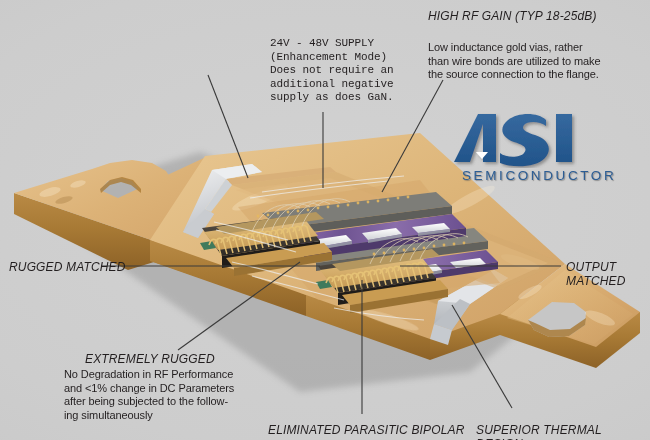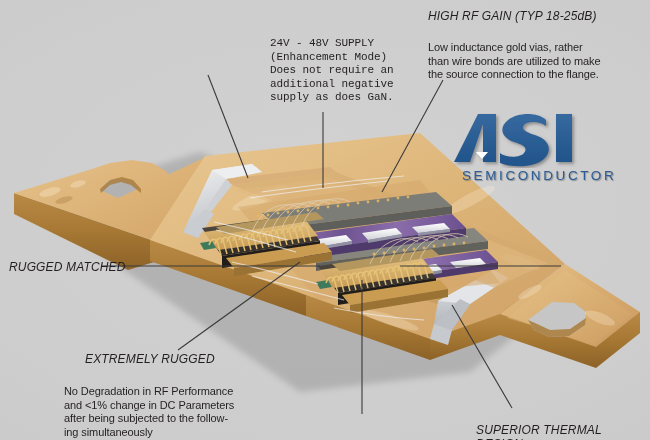--- a/index.html
+++ b/index.html
@@ -388,28 +388,30 @@
 supply as does GaN.</div>
 
   <div class="callout cap" style="left:428px; top:9px;">HIGH RF GAIN (TYP 18-25dB)</div>
 
   <div class="callout body" style="left:428px; top:41px;">Low inductance gold vias, rather
 than wire bonds are utilized to make
 the source connection to the flange.</div>
 
   <div class="callout cap" style="left:9px;   top:260px;">RUGGED MATCHED</div>
 
+  <div class="callout cap" style="left:566px; top:260px;">OUTPUT MATCHED</div>
 
   <div class="callout cap" style="left:64px;  top:352px;padding-left:21px;">EXTREMELY RUGGED</div>
 
-  <div class="callout body" style="left:64px;  top:385px;">No Degradation in RF Performance
+  <div class="callout body" style="left:64px;  top:368px;">No Degradation in RF Performance
 and &lt;1% change in DC Parameters
 after being subjected to the follow-
 ing simultaneously</div>
 
+  <div class="callout cap" style="left:268px; top:423px;">ELIMINATED PARASITIC BIPOLAR</div>
 
   <div class="callout cap" style="left:476px; top:423px;">SUPERIOR THERMAL DESIGN</div>
 
   <div id="logo">
     <svg viewBox="0 0 150 56" width="150" height="56">
       <defs>
         <linearGradient id="lg" x1="0" y1="0" x2="0" y2="1">
           <stop offset="0%" stop-color="#36699f"></stop>
           <stop offset="100%" stop-color="#21548a"></stop>
         </linearGradient>

